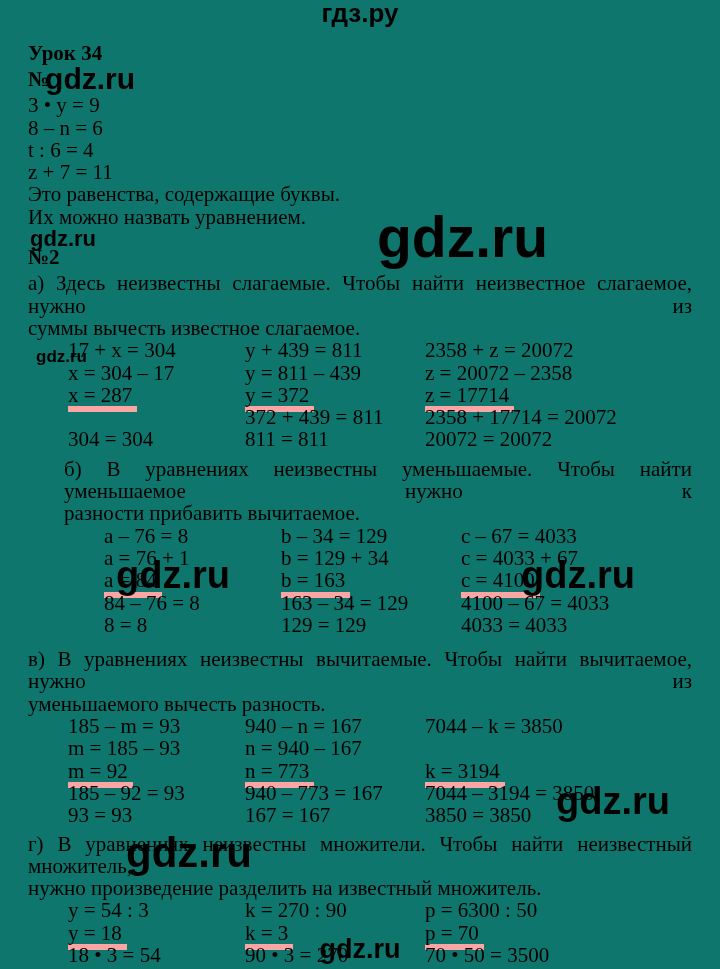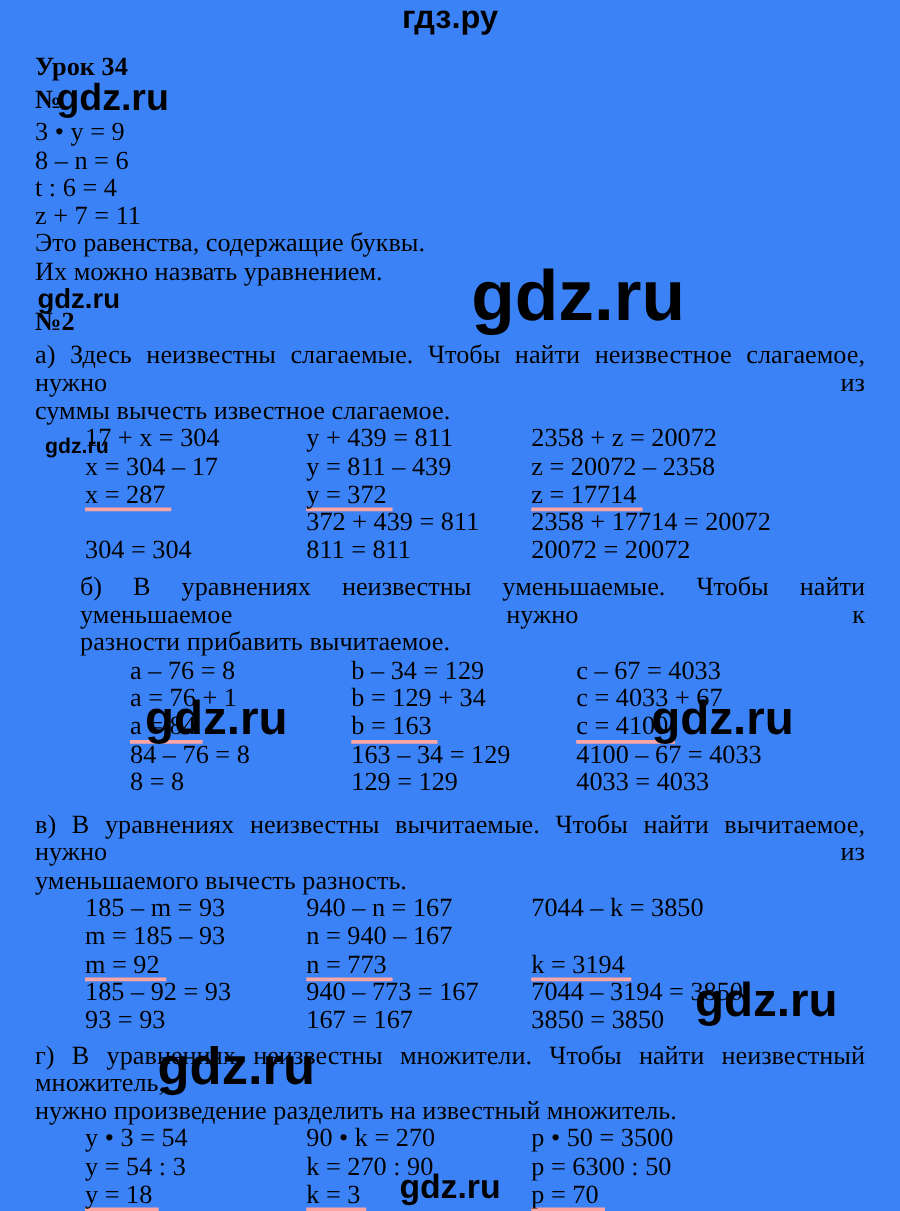--- a/index.html
+++ b/index.html
@@ -1,36 +1,36 @@
 <!DOCTYPE html>
 <html><head>
 <meta charset="utf-8">
 <style>
   html,body{margin:0;padding:0;background:#fff;}
-  .page{position:relative;width:720px;height:969px;background:#3b82f6;color:#000;overflow:hidden;}
+  .page{position:relative;width:720px;height:969px;background:#0f766e;color:#000;overflow:hidden;}
   .wm{font-family:"Liberation Sans","DejaVu Sans",sans-serif;font-weight:700;color:#000;white-space:nowrap;}
   .site-header{position:absolute;top:0;left:0;right:0;text-align:center;font-size:26px;line-height:26px;}
   .content{position:absolute;left:28px;top:0;width:664px;font-family:"Liberation Serif","DejaVu Serif",serif;font-size:21px;line-height:22.3px;}
   .lesson-title{margin-top:42px;font-weight:700;}
   .task-number{font-weight:700;}
   .task1-number{height:30px;line-height:30px;}
   .task1-number .num{font-size:21px;font-weight:700;}
   .task1-number .wm{font-size:30px;line-height:30px;margin-left:-4px;vertical-align:top;display:inline-block;}
   .wm-line{height:18px;overflow:visible;}
   .wm-line .wm{font-size:22px;line-height:22px;display:inline-block;margin-left:2px;}
   .section-a{margin-top:4px;}
   .section-b{margin-top:7px;margin-left:36px;}
   .section-v{margin-top:12px;}
   .section-g{margin-top:6px;}
   .intro-l1{text-align:justify;text-align-last:justify;}
   .grid-row{position:relative;height:22.3px;}
   .grid-row .c1{position:absolute;left:40px;white-space:nowrap;}
   .grid-row .c2{position:absolute;left:217px;white-space:nowrap;}
   .grid-row .c3{position:absolute;left:397px;white-space:nowrap;}
-  .ans{border-bottom:3px solid #fca5a5;padding-right:5px;}
+  .ans{border-bottom:6px solid #fca5a5;padding-right:5px;}
   
   .wm-big-right{position:absolute;left:377px;top:209px;font-size:57px;line-height:1;}
   .wm-x287{position:absolute;left:36px;top:348px;font-size:17px;line-height:1;}
   .wm-b-left{position:absolute;left:116px;top:556px;font-size:38px;line-height:1;}
   .wm-b-right{position:absolute;left:521px;top:556px;font-size:38px;line-height:1;}
   .wm-g-right{position:absolute;left:556px;top:782px;font-size:38px;line-height:1;}
   .wm-g-left{position:absolute;left:126px;top:832px;font-size:42px;line-height:1;}
   .wm-bottom{position:absolute;left:50%;transform:translateX(-50%);top:936px;font-size:27px;line-height:1;}
 </style>
 </head>
@@ -147,25 +147,20 @@
         <span class="c1">93 = 93</span>
         <span class="c2">167 = 167</span>
         <span class="c3">3850 = 3850</span>
       </div>
     </div>
 
     <div class="section-g">
       <div class="intro-l1">г) В уравнениях неизвестны множители. Чтобы найти неизвестный множитель,</div>
       <div>нужно произведение разделить на известный множитель.</div>
       <div class="grid-row">
-        <span class="c1">у • 3 = 54</span>
-        <span class="c2">90 • k = 270</span>
-        <span class="c3">p • 50 = 3500</span>
-      </div>
-      <div class="grid-row">
         <span class="c1">у = 54 : 3</span>
         <span class="c2">k = 270 : 90</span>
         <span class="c3">p = 6300 : 50</span>
       </div>
       <div class="grid-row">
         <span class="c1 ans">у = 18</span>
         <span class="c2 ans">k = 3</span>
         <span class="c3 ans">p = 70</span>
       </div>
       <div class="grid-row">

